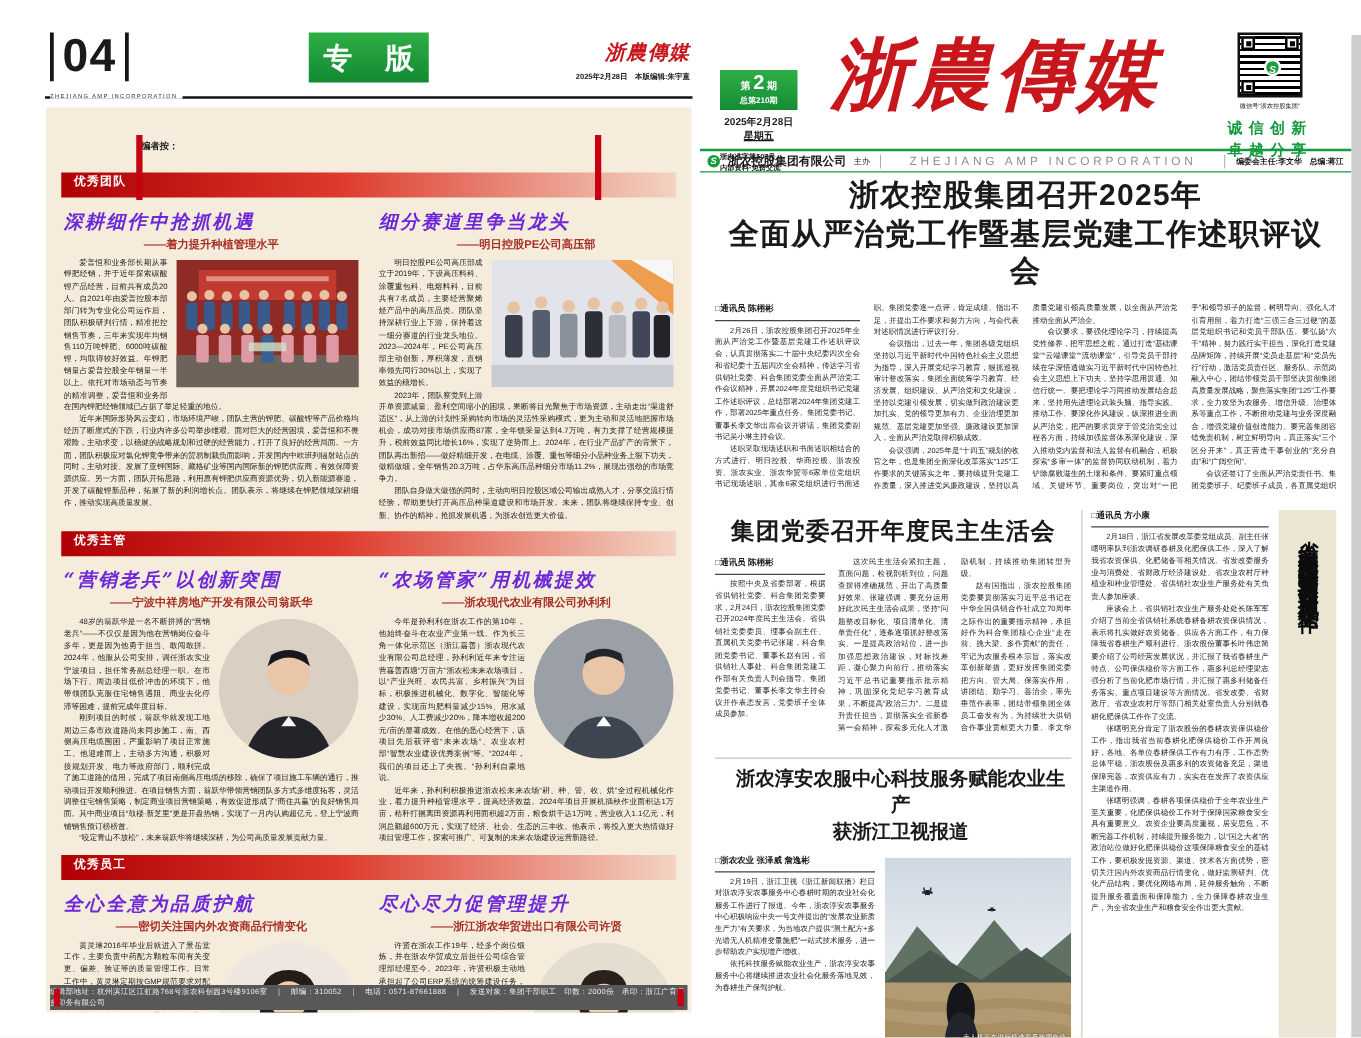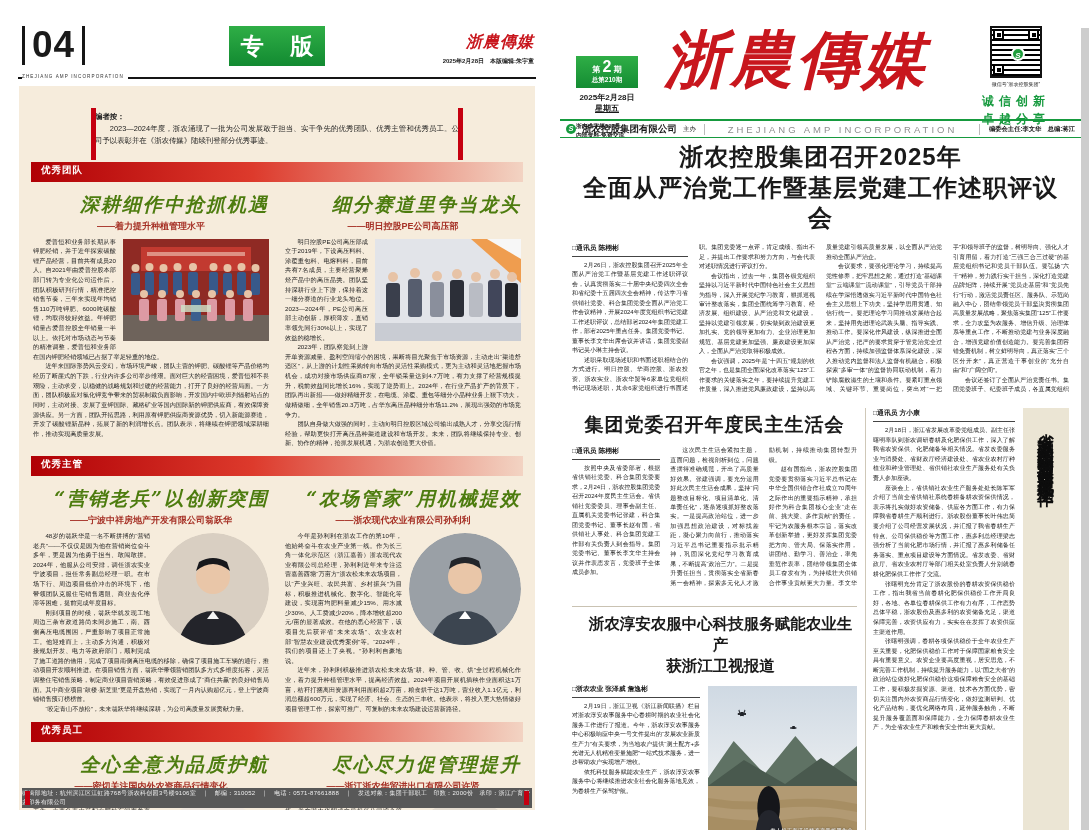--- a/index.html
+++ b/index.html
@@ -1,20 +1,20 @@
 <!DOCTYPE html>
 <html><head>
 <meta charset="utf-8">
 <style>
   * { margin:0; padding:0; box-sizing:border-box; }
   html,body { width:1089px; height:830px; background:#f4f3f1; font-family:"Liberation Sans","DejaVu Sans",sans-serif; color:#1a1a1a; }
   .canvas { position:relative; width:1089px; height:830px; background:#ffffff; overflow:hidden; }
   .scan-edge { position:absolute; left:1081px; top:28px; width:8px; height:802px; background:#cdcdcd; }
   .page { position:absolute; background:#fff; }
-  .page-left { left:12px; top:22px; width:530px; height:792px; }
+  .page-left { left:30px; top:22px; width:530px; height:792px; }
   .page-right { left:560px; top:14px; width:521px; height:812px; }
 
   
   .lp-header { position:relative; height:64px; }
   .lp-rule { position:absolute; left:6px; right:6px; top:55px; height:2px; background:#151515; }
   .lp-pageno-wrap { position:absolute; left:10px; top:4px; border-left:3px solid #151515; border-right:3px solid #151515; padding:0 7px; }
   .lp-pageno { font-size:37px; font-weight:bold; letter-spacing:1px; line-height:1.05; }
   .lp-org { position:absolute; left:10px; top:52px; font-size:4.6px; letter-spacing:1.1px; color:#333; background:#fff; padding-right:4px; }
   .lp-section-box { position:absolute; left:50%; transform:translateX(-50%); top:4px; width:96px; height:40px; background:linear-gradient(180deg,#2fae46,#128a31); color:#fff; font-size:23px; font-weight:bold; letter-spacing:10px; text-align:center; line-height:40px; padding-left:10px; }
   .lp-brand { position:absolute; right:8px; top:10px; text-align:right; }
@@ -22,21 +22,21 @@
   .lp-brand-date { font-size:6px; color:#222; margin-top:4px; font-weight:bold; }
   .lp-content { position:absolute; left:7px; right:7px; top:64px; bottom:4px; background:#f6ecdc; padding:0 10px; overflow:hidden; }
   .note { position:relative; margin:20px 62px 10px; padding:5px 4px; font-size:7.4px; line-height:1.6; }
   .note:before, .note:after { content:""; position:absolute; top:2px; width:5px; height:52px; background:#c50010; }
   .note:before { left:0; } .note:after { right:0; }
   .note-label { font-weight:bold; display:block; }
   .note-text { display:block; text-indent:2em; text-align:justify; }
   .banner { height:20px; margin:2px 2px 4px; background:linear-gradient(90deg,#b00005 0%,#dd3a2c 45%,rgba(236,166,148,.35) 100%); color:#fff; font-size:9.5px; font-weight:bold; line-height:16px; padding-left:10px; letter-spacing:1px; }
   .art-row { display:flex; gap:16px; padding:2px 4px 6px; }
   .article { flex:1 1 0; min-width:0; }
-  .art-title { text-align:right; font-family:"DejaVu Serif",serif; font-style:italic; font-weight:bold; font-size:19px; color:#4d7c0f; letter-spacing:2px; margin:4px 0 2px; }
+  .art-title { text-align:left; font-family:"DejaVu Serif",serif; font-style:italic; font-weight:bold; font-size:15px; color:#6d28d9; letter-spacing:2px; margin:4px 0 2px; }
   .art-sub { text-align:center; font-size:9px; font-weight:bold; color:#a63126; margin-bottom:4px; }
   .art-body { font-size:6.2px; line-height:1.55; text-align:justify; color:#222; }
   .art-body p { text-indent:2em; }
   .ph { float:right; margin:2px 0 4px 7px; overflow:hidden; }
   .ph-rect { width:146px; height:102px; }
   .ph-circ { width:112px; height:112px; border-radius:50%; }
   .lp-footer { position:absolute; left:10px; right:10px; bottom:6px; height:20px; background:#585858; color:#eee; font-size:6px; display:flex; align-items:center; justify-content:center; letter-spacing:.3px; }
   .lp-footer:before, .lp-footer:after { content:""; position:absolute; top:3px; width:5px; height:14px; background:#c50010; }
   .lp-footer:before { left:3px; } .lp-footer:after { right:3px; }
 
@@ -104,21 +104,20 @@
       <div class="lp-section-box">专 版</div>
       <div class="lp-brand">
         <div class="lp-brand-name">浙農傳媒</div>
         <div class="lp-brand-date"><span>2025年2月28日</span>　<span>本版编辑:朱宇童</span></div>
       </div>
     </div>
 
     <div class="lp-content">
       <div class="note">
         <span class="note-label">编者按：</span>
-        <span class="note-text">2023—2024年度，浙农涌现了一批为公司发展敢于担当、实干争先的优秀团队、优秀主管和优秀员工。公司予以表彰并在《浙农传媒》陆续刊登部分优秀事迹。</span>
       </div>
 
       <div class="banner">优秀团队</div>
       <div class="art-row">
         <div class="article">
           <div class="art-title">深耕细作中抢抓机遇</div>
           <div class="art-sub">——着力提升种植管理水平</div>
           <div class="art-body">
             <div class="ph ph-rect">
               <svg width="146" height="102" viewBox="0 0 146 102" xmlns="http://www.w3.org/2000/svg">

